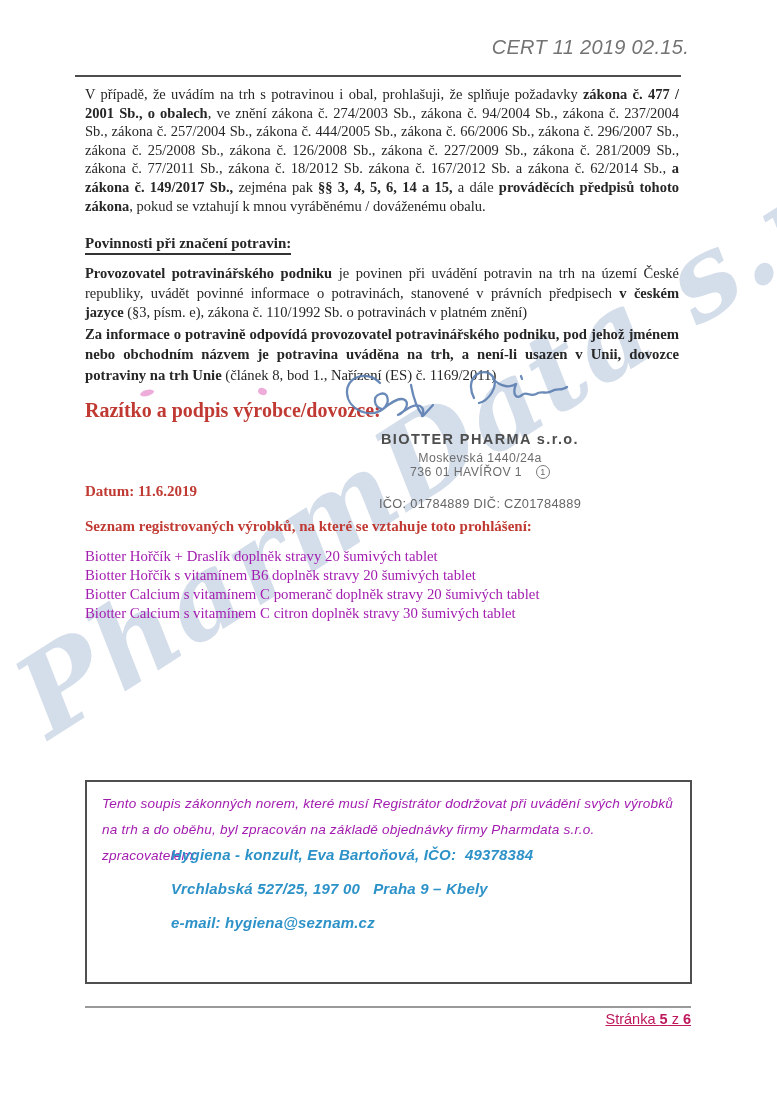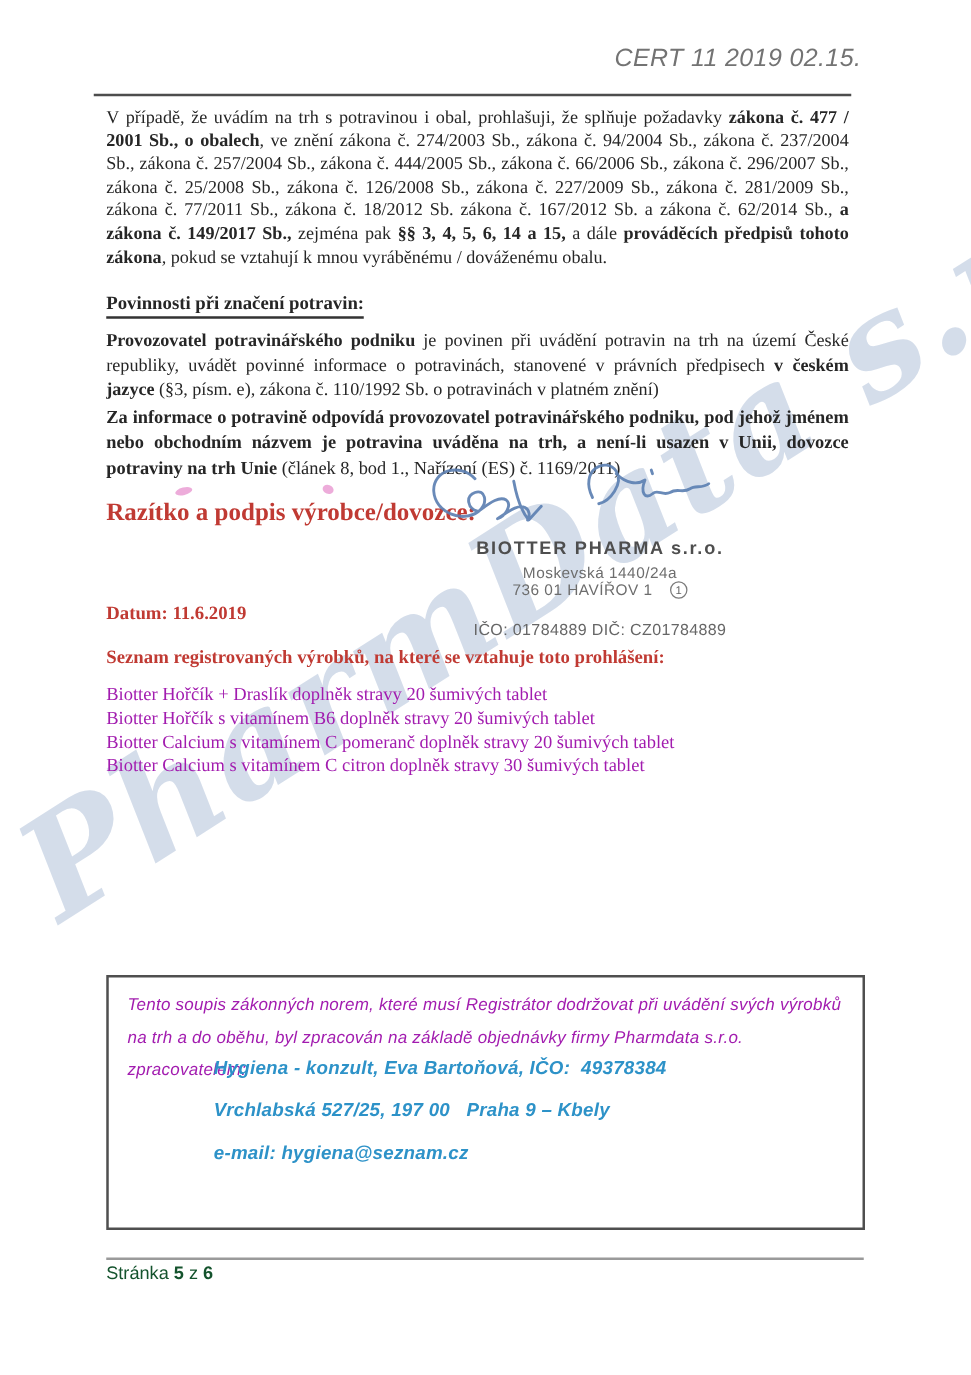--- a/index.html
+++ b/index.html
@@ -94,22 +94,22 @@
   .box-contact-line{
     font-size:15px;font-weight:bold;color:#2d92c8;
     line-height:21px;margin-bottom:13px;letter-spacing:.2px;
   }
   
   .footer-rule{
     position:absolute;top:1006px;left:85px;width:606px;height:0;
     border-top:2px solid #9a9a9a;
   }
   .page-footer{
-    position:absolute;top:1011px;left:85px;width:606px;text-align:left;
-    font-family:"Liberation Sans", sans-serif;font-size:14.5px;color:#14532d;
+    position:absolute;top:1011px;left:85px;width:606px;text-align:right;
+    font-family:"Liberation Sans", sans-serif;font-size:14.5px;color:#be185d;text-decoration:underline;
   }
 </style>
 </head>
 <body>
 
 <div class="page">
 
   <div class="watermark">PharmData s.r.o.</div>
 
   <div class="content-layer">

